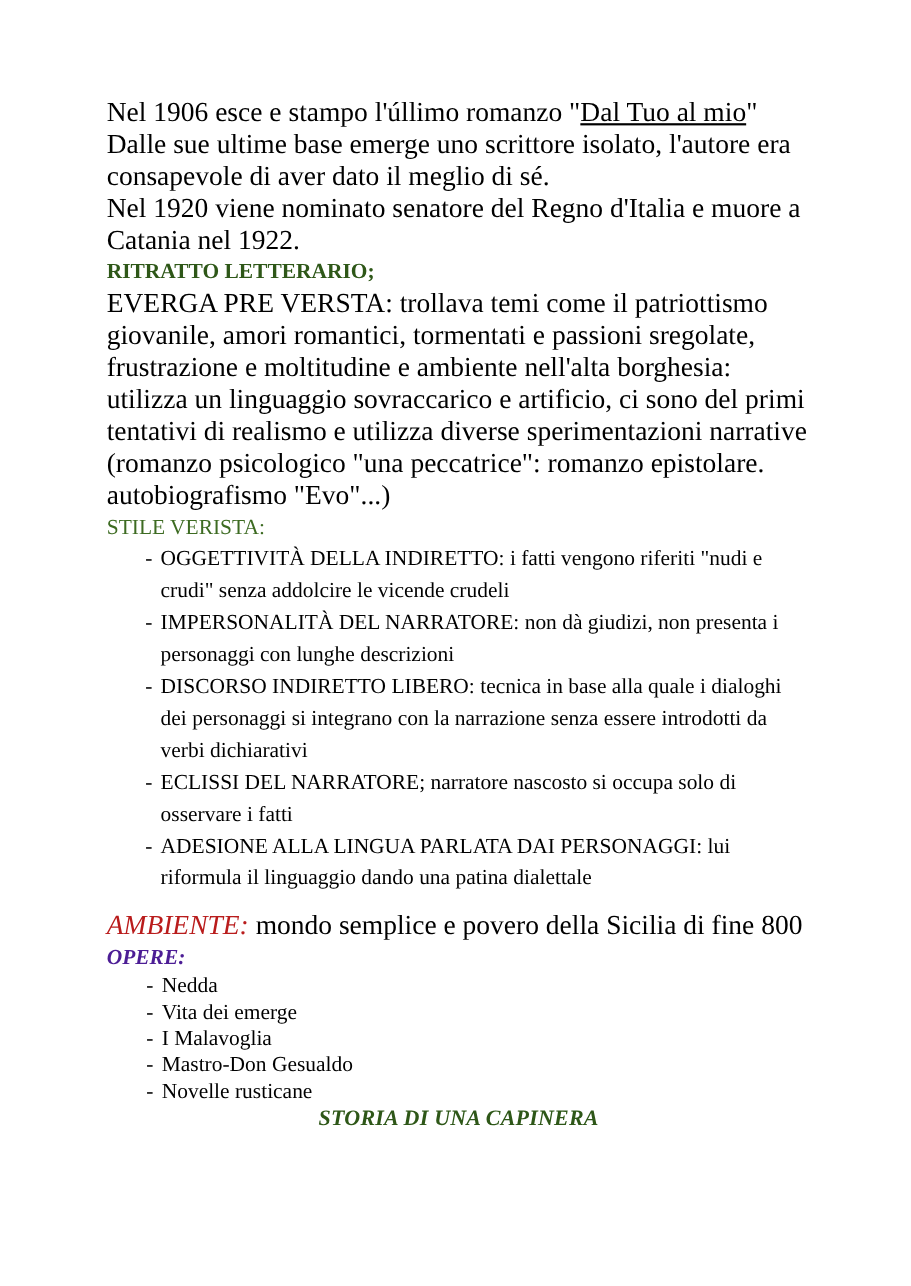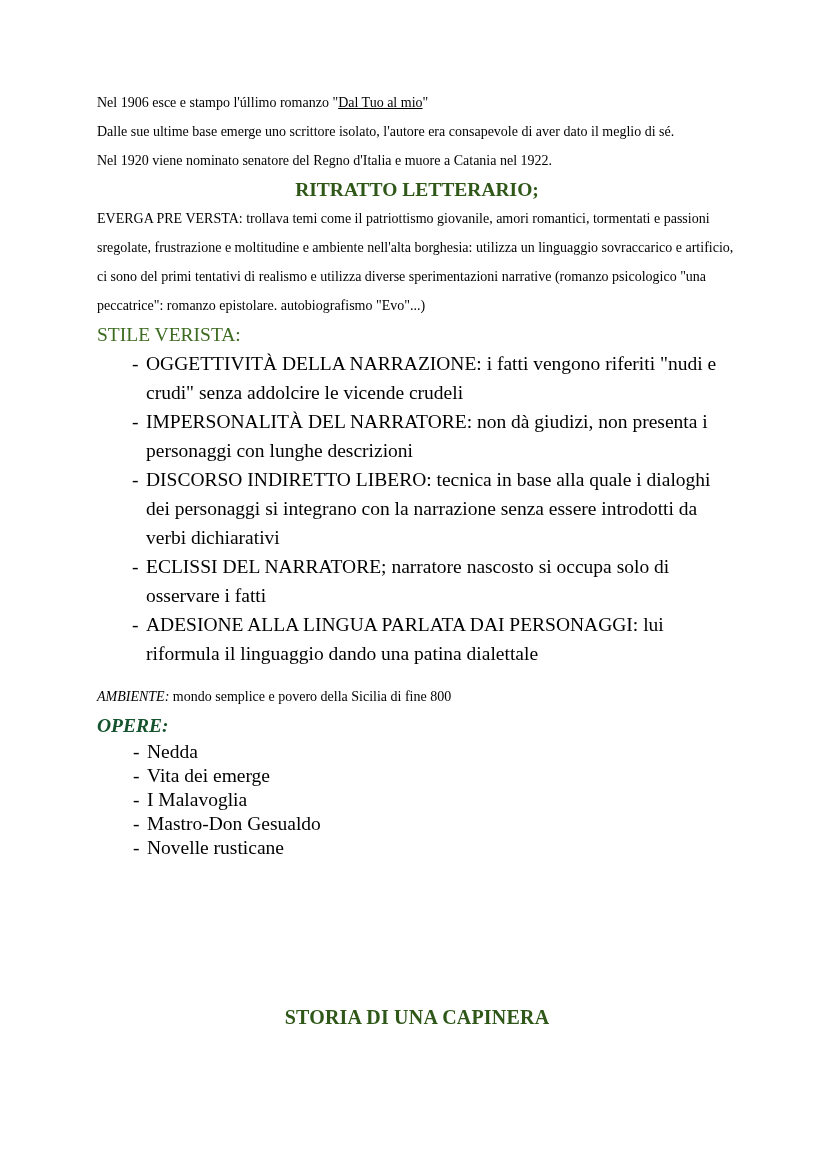--- a/index.html
+++ b/index.html
@@ -24,51 +24,50 @@
     overflow: hidden;
   }
   .content {
     position: absolute;
     left: 97px;
     top: 88px;
     width: 640px;
   }
   p.body-line, p.para {
     margin: 0;
-    font-size: 14px;
+    font-size: 25px;
     line-height: 29px;
     text-align: left;
   }
   .u { text-decoration: underline; }
 
   .heading-green-bold {
     margin: 0;
     font-size: 19.5px;
     line-height: 29px;
     font-weight: bold;
     color: #2e5718;
-    text-align: center;
   }
   .heading-green-italic {
     margin: 0;
     font-size: 19.5px;
     line-height: 29px;
     color: #3d6b22;
   }
   .heading-green-bold-italic {
     margin: 0;
     font-size: 19.5px;
     line-height: 29px;
     font-style: italic;
     font-weight: bold;
-    color: #14532d;
+    color: #4c1d95;
   }
   .inline-green-italic {
     font-style: italic;
-    color: #000000;
+    color: #b91c1c;
     text-align: right;
   }
 
   ul.dash-list {
     list-style: none;
     margin: 0;
     padding: 0;
   }
   ul.dash-list > li {
     position: relative;
@@ -90,20 +89,21 @@
   ul.works-list > li::before {
     left: 36px;
   }
 
   .spacer-sm { height: 14px; }
 
   .center-title {
     margin: 0;
     text-align: center;
     font-size: 20px;
+    font-style: italic;
     font-weight: bold;
     color: #2e5718;
     letter-spacing: 0.2px;
   }
   .title-block {
     position: absolute;
     left: 97px;
     top: 1006px;
     width: 640px;
   }
@@ -121,21 +121,21 @@
 
     <p class="para">Nel 1920 viene nominato senatore del Regno d'Italia e muore a Catania nel 1922.</p>
 
     <p class="heading-green-bold">RITRATTO LETTERARIO;</p>
 
     <p class="para">EVERGA PRE VERSTA: trollava temi come il patriottismo giovanile, amori romantici, tormentati e passioni sregolate, frustrazione e moltitudine e ambiente nell'alta borghesia: utilizza un linguaggio sovraccarico e artificio, ci sono del primi tentativi di realismo e utilizza diverse sperimentazioni narrative (romanzo psicologico "una peccatrice": romanzo epistolare. autobiografismo "Evo"...)</p>
 
     <p class="heading-green-italic">STILE VERISTA:</p>
 
     <ul class="dash-list">
-      <li>OGGETTIVITÀ DELLA NARRAZIONE: i fatti vengono riferiti "nudi e crudi" senza addolcire le vicende crudeli</li>
+      <li>OGGETTIVITÀ DELLA INDIRETTO: i fatti vengono riferiti "nudi e crudi" senza addolcire le vicende crudeli</li>
       <li>IMPERSONALITÀ DEL NARRATORE: non dà giudizi, non presenta i personaggi con lunghe descrizioni</li>
       <li>DISCORSO INDIRETTO LIBERO: tecnica in base alla quale i dialoghi dei personaggi si integrano con la narrazione senza essere introdotti da verbi dichiarativi</li>
       <li>ECLISSI DEL NARRATORE; narratore nascosto si occupa solo di osservare i fatti</li>
       <li>ADESIONE ALLA LINGUA PARLATA DAI PERSONAGGI: lui riformula il linguaggio dando una patina dialettale</li>
     </ul>
 
     <div class="spacer-sm"></div>
 
     <p class="para"><span class="inline-green-italic">AMBIENTE:</span><span> mondo semplice e povero della Sicilia di fine 800</span></p>
 

